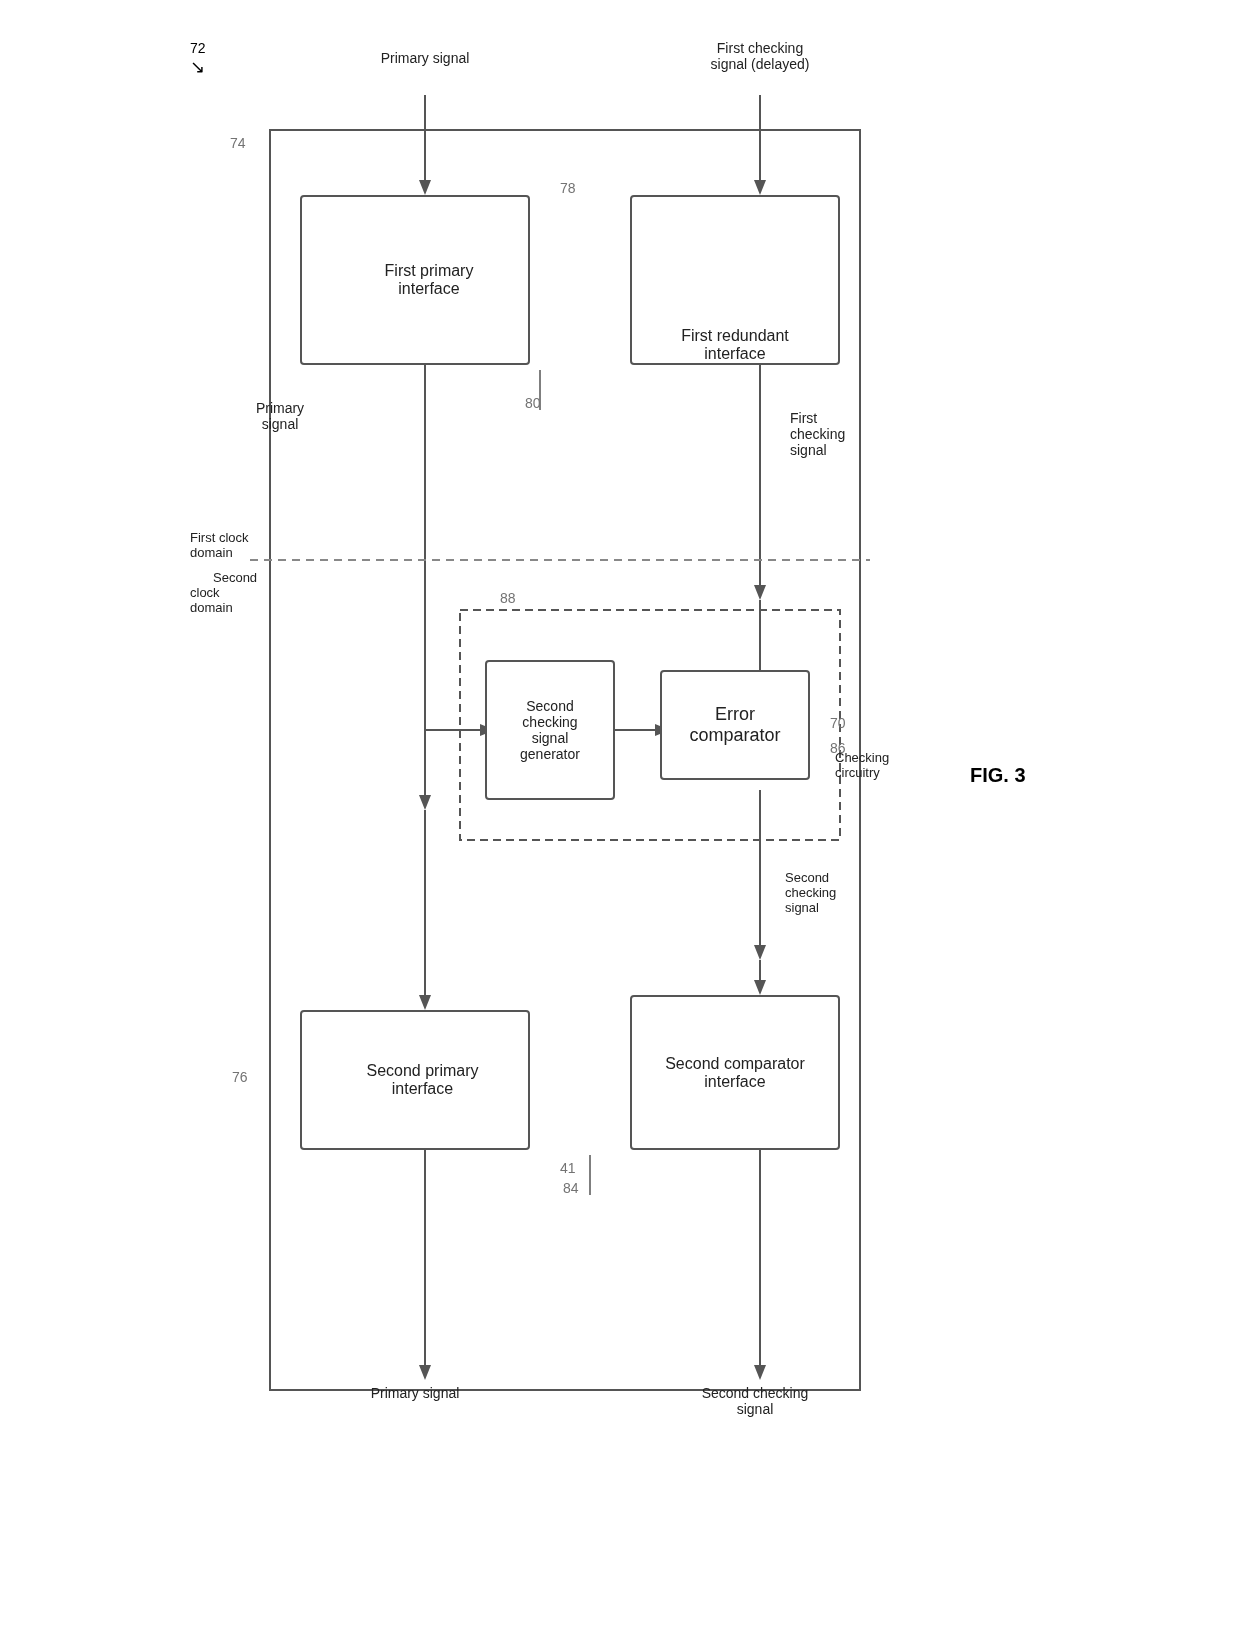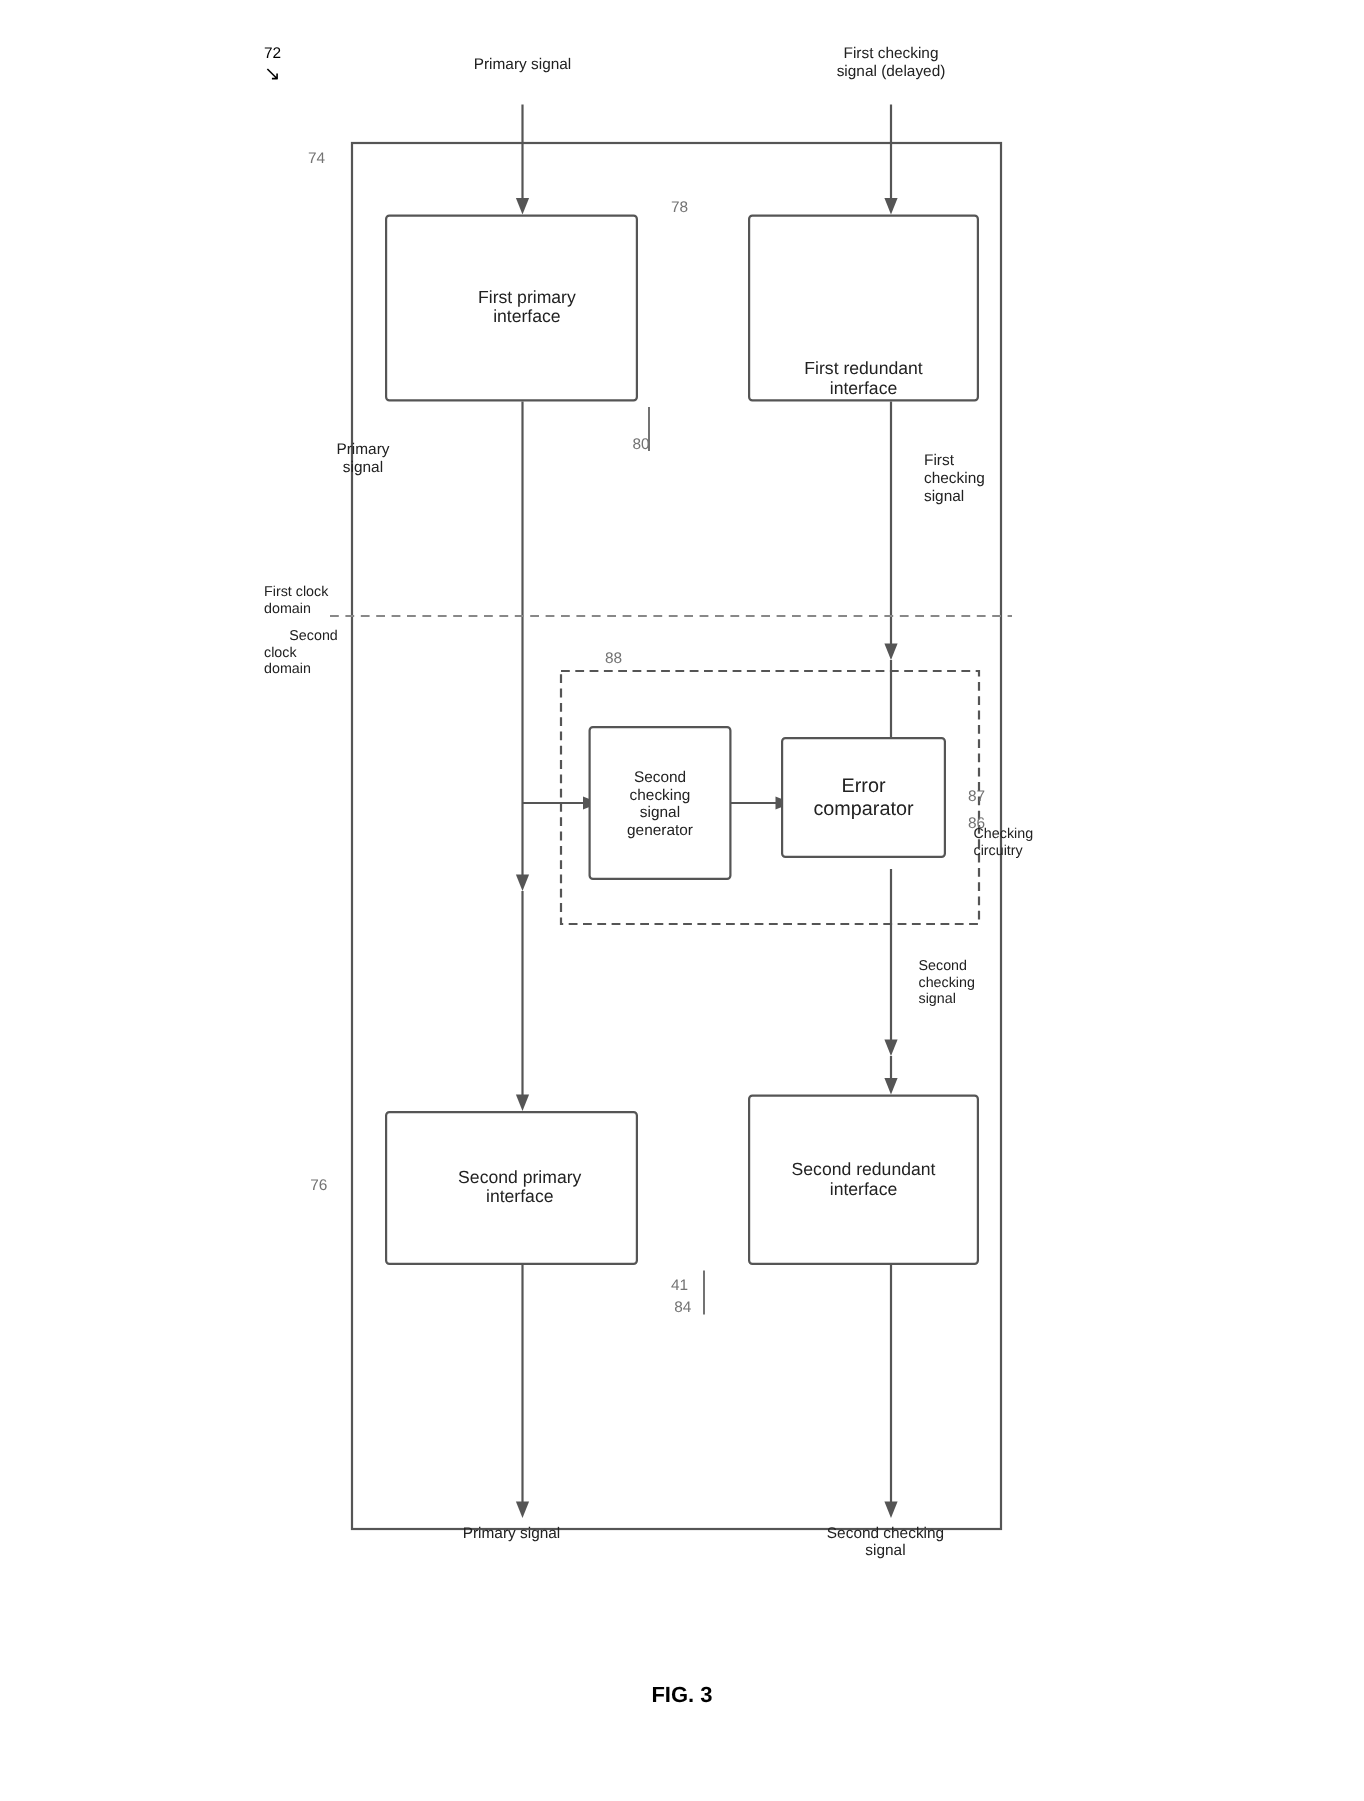--- a/index.html
+++ b/index.html
@@ -9,21 +9,21 @@
       display: flex;
       justify-content: center;
       align-items: flex-start;
       min-height: 1637px;
       padding: 20px;
     }
     .page-container {
       width: 900px;
       position: relative;
       display: flex;
-      flex-direction: column;
+      flex-direction: row;
       align-items: center;
     }
     .fig-label {
       font-size: 20px;
       font-weight: bold;
       margin-top: 20px;
       text-align: center;
     }
     .diagram-area {
       position: relative;
@@ -197,41 +197,41 @@
     <div class="box" style="left: 490px; top: 640px; width: 150px; height: 110px;">
       <span style="white-space: pre-line; font-size:18px;">Error
 comparator</span>
     </div>
 
     <div class="num-label" style="left: 660px; top: 710px;">
       <span>86</span>
     </div>
 
     <div class="num-label" style="left: 660px; top: 685px;">
-      <span>87</span>
+      <span>70</span>
     </div>
 
     <div class="label-text" style="left: 665px; top: 720px; width: 110px; text-align:left; font-size:13px;">
       <span style="white-space: pre-line;">Checking
 circuitry</span>
     </div>
 
     <div class="label-text" style="left: 615px; top: 840px; width: 120px; text-align:left; font-size:13px;">
       <span style="white-space: pre-line;">Second
 checking
 signal</span>
     </div>
 
     <div class="box" style="left: 130px; top: 980px; width: 230px; height: 140px; padding-left: 15px;">
       <span style="white-space: pre-line; font-size:16px;">Second primary
 interface</span>
     </div>
 
     <div class="box" style="left: 460px; top: 965px; width: 210px; height: 155px;">
-      <span style="white-space: pre-line; font-size:16px;">Second redundant
+      <span style="white-space: pre-line; font-size:16px;">Second comparator
 interface</span>
     </div>
 
     <div class="num-label" style="left: 62px; top: 1039px;">
       <span>76</span>
     </div>
 
     <div class="num-label" style="left: 390px; top: 1130px;">
       <span>41</span>
     </div>

